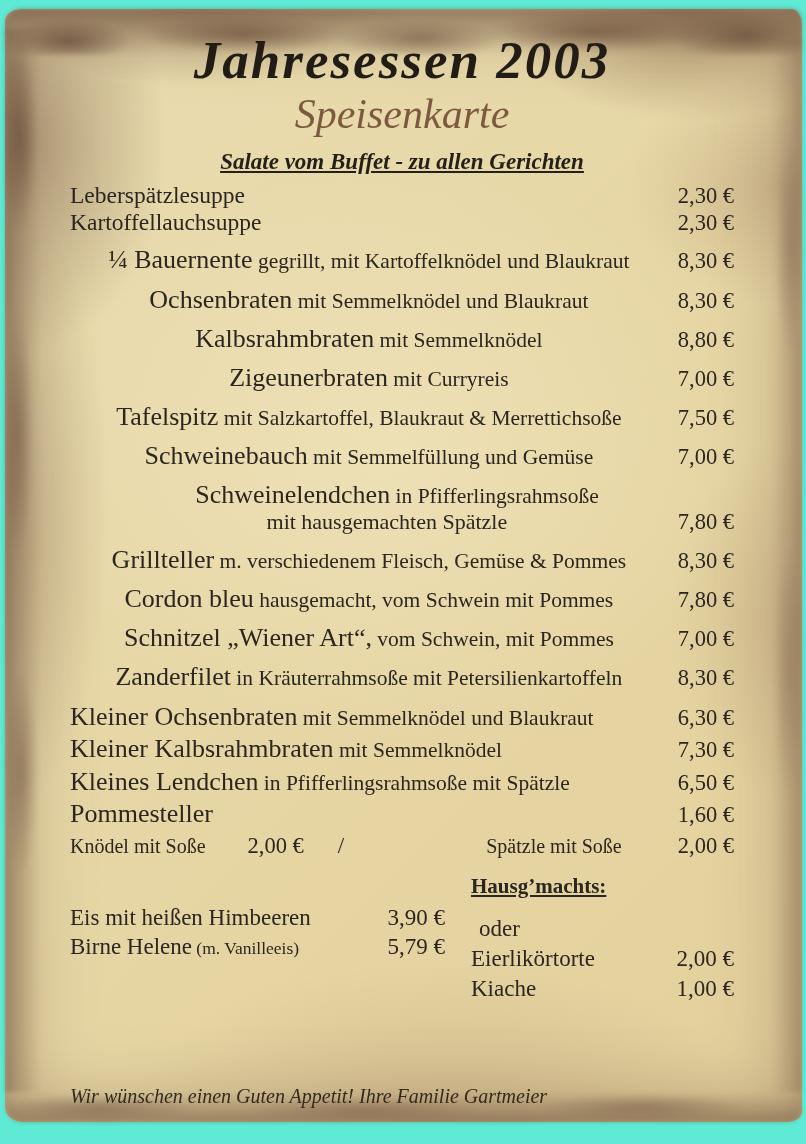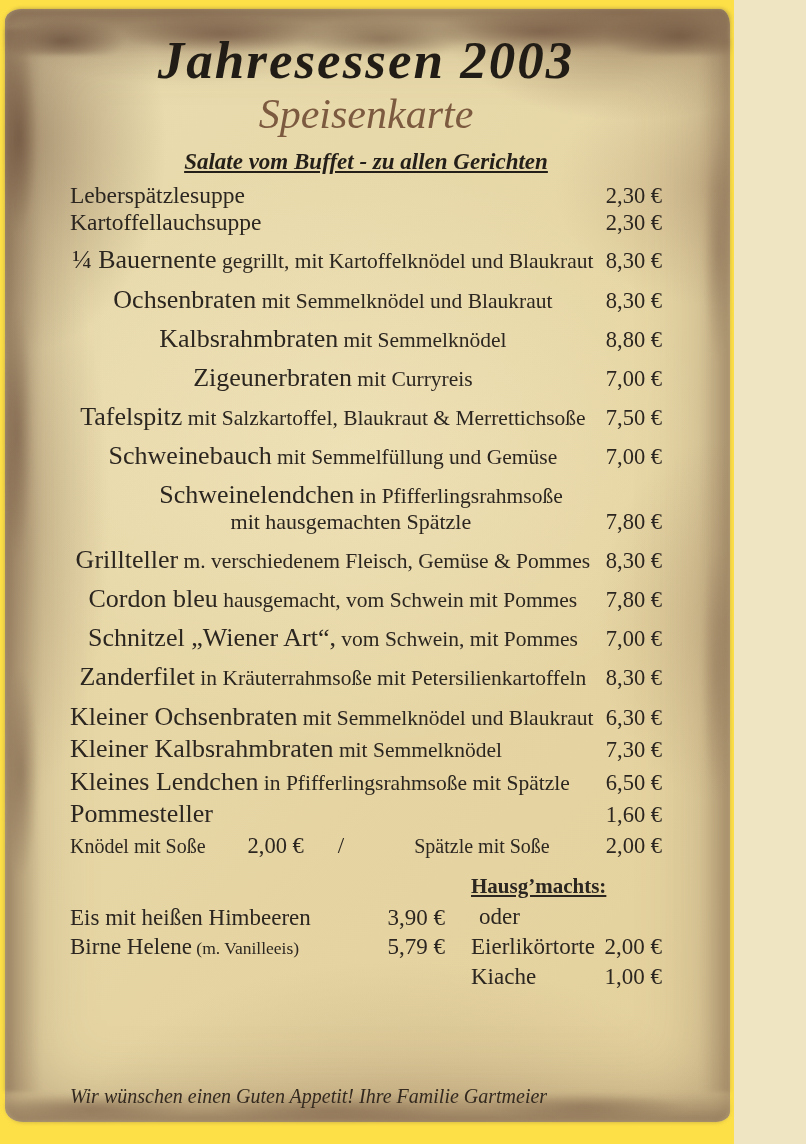--- a/index.html
+++ b/index.html
@@ -4,22 +4,22 @@
 <style>
   * { box-sizing: border-box; margin: 0; padding: 0; }
   html, body { width: 806px; height: 1144px; }
   body {
     font-family: "Liberation Serif", "DejaVu Serif", serif;
     background: #f0e5c2;
     overflow: hidden;
   }
   .sheet {
     position: relative;
-    width: 734px; height: 1144px;
-    background: #fde047;
+    width: 806px; height: 1144px;
+    background: #5eead4;
     overflow: hidden;
   }
   
   .parchment {
     position: absolute;
     left: 5px; top: 9px; right: 4px; bottom: 22px;
     border-radius: 16px 10px 14px 18px / 12px 16px 10px 14px;
     background:
       radial-gradient(260px 140px at 86% 1%,  rgba(120,88,64,.50), transparent 72%),
       radial-gradient(300px 110px at 25% 0%,  rgba(115,85,62,.40), transparent 70%),
@@ -129,21 +129,21 @@
     display: flex; justify-content: space-between; align-items: baseline;
     font-size: 23px; line-height: 1.3;
   }
   .des-name { white-space: nowrap; }
   .des-desc { font-size: 17.5px; }
   .des-price { white-space: nowrap; padding-left: 8px; }
   .des-left { padding-top: 30px; }
   .hg-header {
     font-size: 21px; font-weight: bold;
     text-decoration: underline; line-height: 1.3;
-    margin-bottom: 2px;
+    margin-bottom: 14px;
   }
   .footer-note {
     margin-top: auto;
     text-align: left;
     font-size: 20px; font-style: italic;
     color: #33291f;
     padding-bottom: 4px;
   }
 </style>
 </head>

